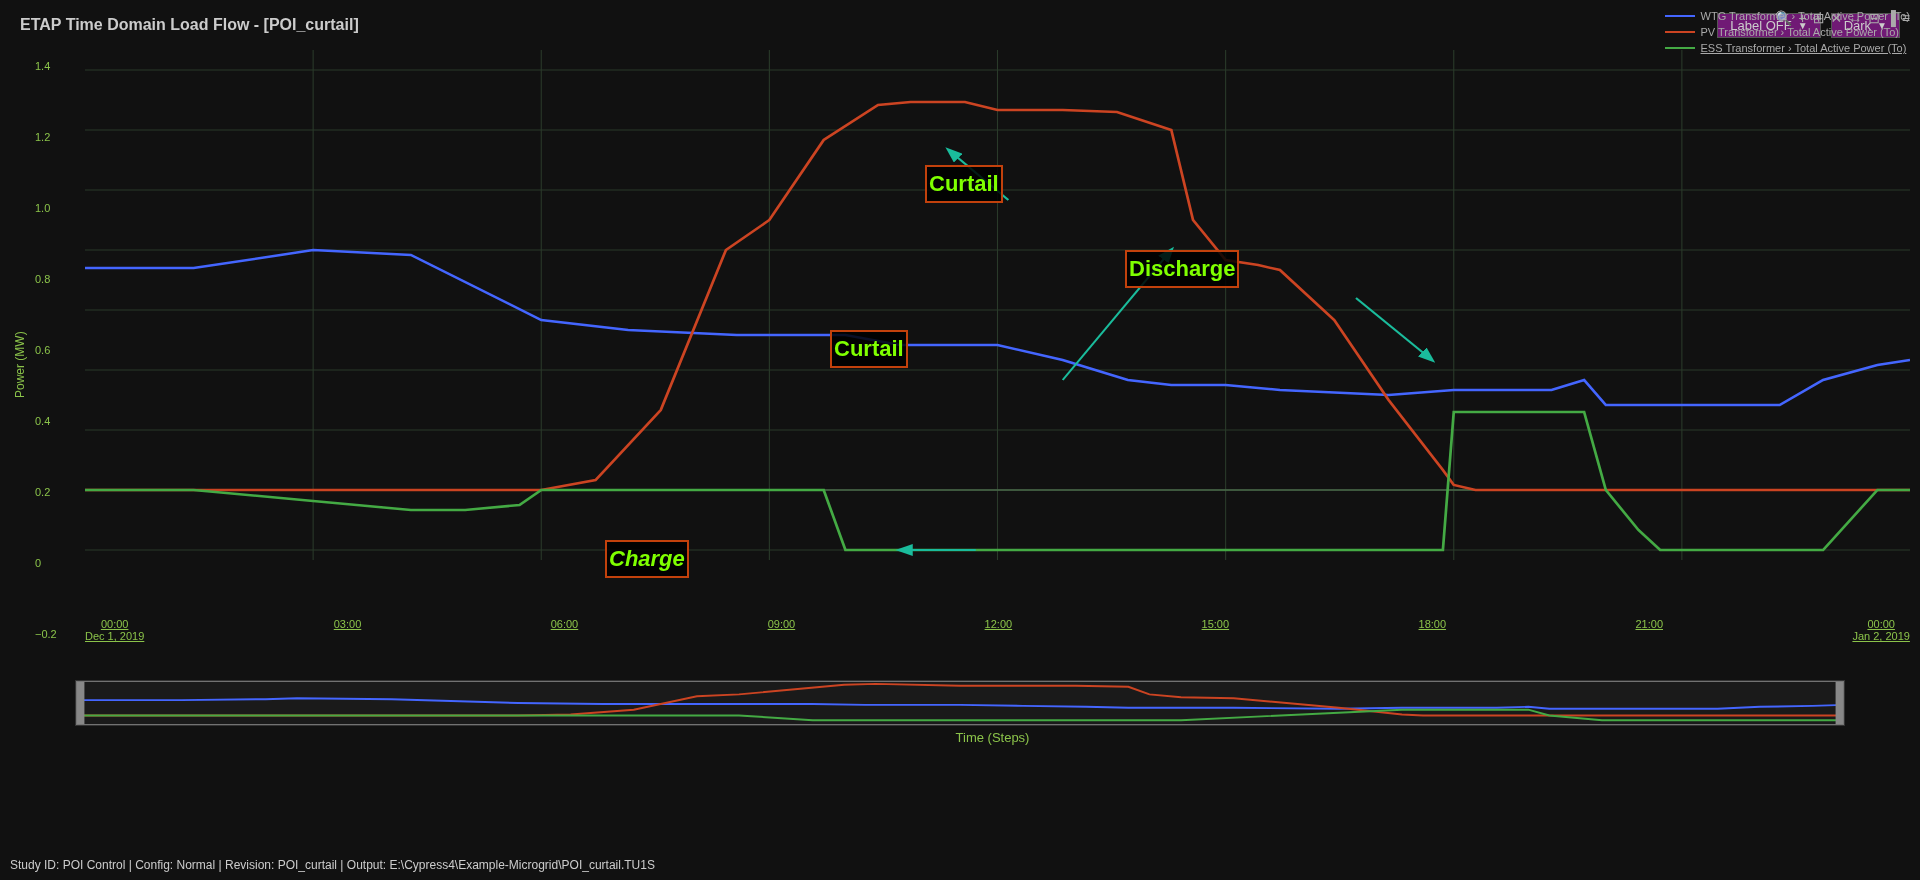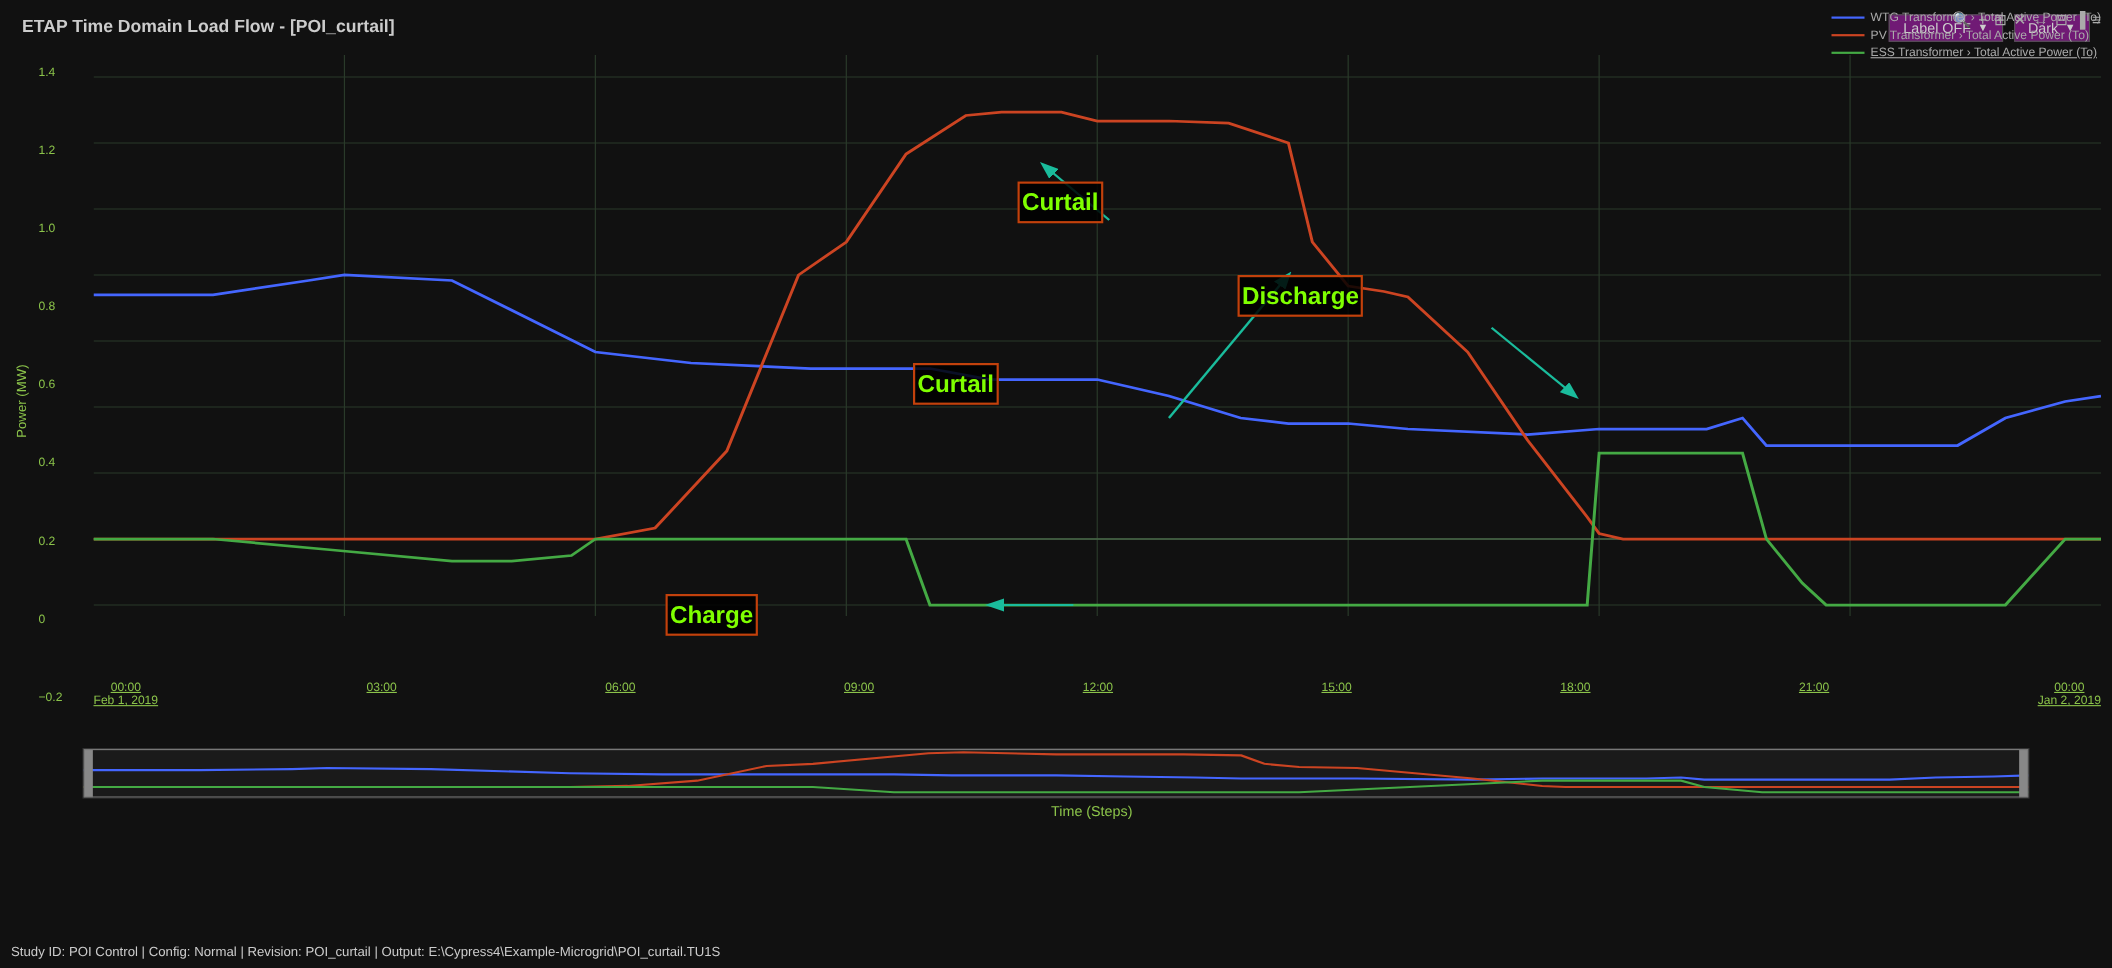--- a/index.html
+++ b/index.html
@@ -415,29 +415,29 @@
       </div>
       
       <div class="annotation" style="top: 280px; left: 745px; font-size:22px;">
         <span>Curtail</span>
       </div>
       
       <div class="annotation" style="top: 200px; left: 1040px; font-size:22px;">
         <span>Discharge</span>
       </div>
       
-      <div class="annotation" style="top: 490px; left: 520px; font-size:22px;">
+      <div class="annotation" style="top: 490px; left: 520px; font-size:22px;font-style:italic;">
         <span>Charge</span>
       </div>
 
       
       <div id="x-axis" style="padding-top:4px;">
         <div class="x-tick">
           <span>00:00</span>
-          <span>Feb 1, 2019</span>
+          <span>Dec 1, 2019</span>
         </div>
         <div class="x-tick">
           <span>03:00</span>
           <span></span>
         </div>
         <div class="x-tick">
           <span>06:00</span>
           <span></span>
         </div>
         <div class="x-tick">

